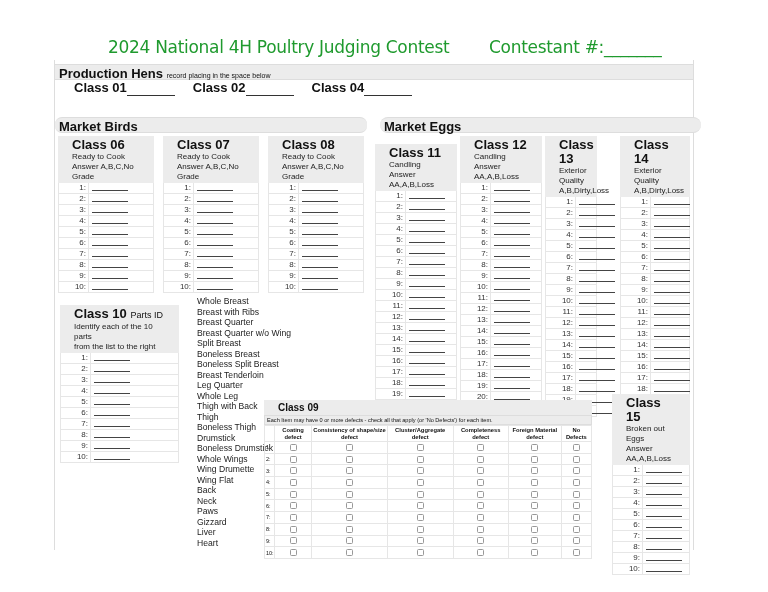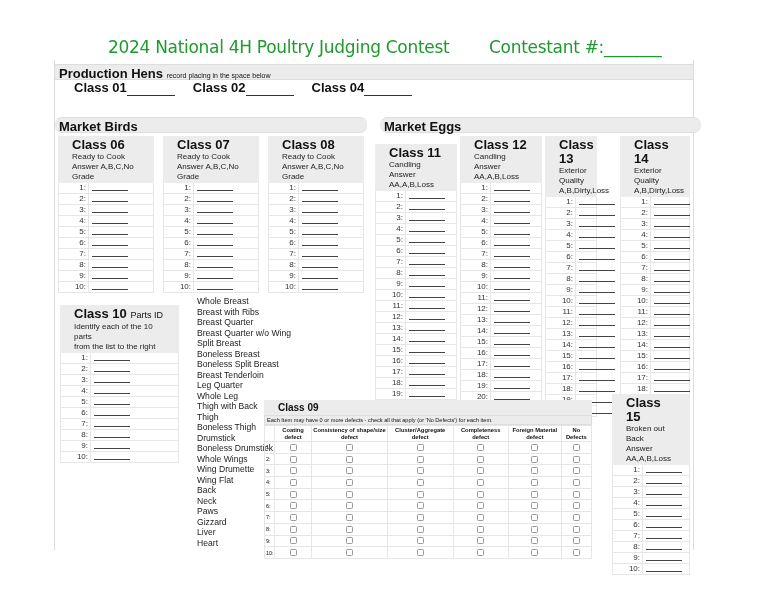--- a/index.html
+++ b/index.html
@@ -581,21 +581,21 @@
         <span class="b"></span>
       </div>
       <div class="row">
         <span class="n">10:</span>
         <span class="b"></span>
       </div>
     </div>
     <div class="cbox" style="left:612px;top:394px;width:78px">
       <div class="chead">
         <div class="cn"><span>Class 15</span></div>
-        <div class="cd">Broken out Back</div>
+        <div class="cd">Broken out Eggs</div>
         <div class="cd">Answer AA,A,B,Loss</div>
       </div>
       <div class="row">
         <span class="n">1:</span>
         <span class="b"></span>
       </div>
       <div class="row">
         <span class="n">2:</span>
         <span class="b"></span>
       </div>

